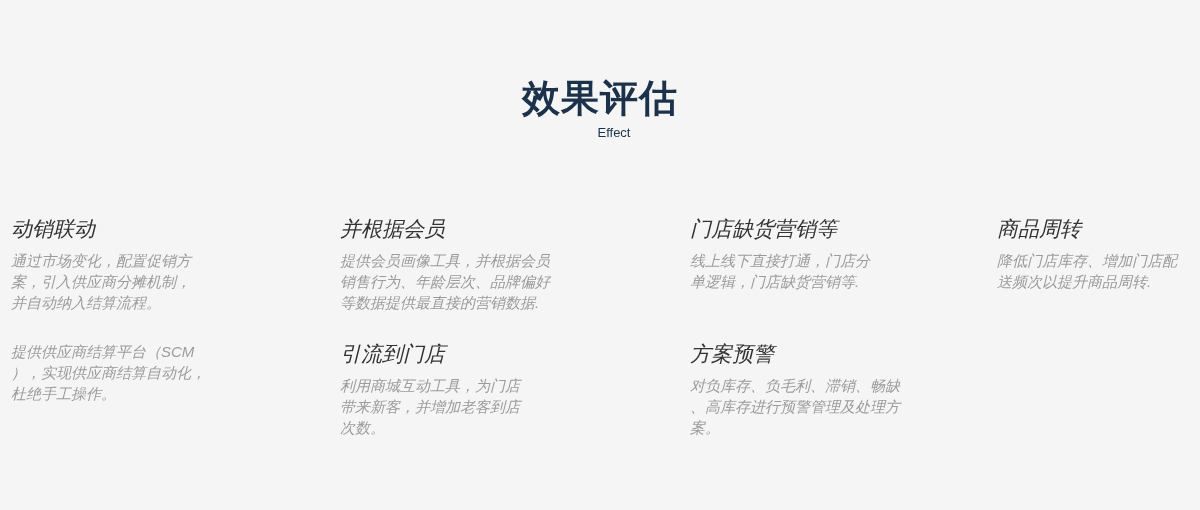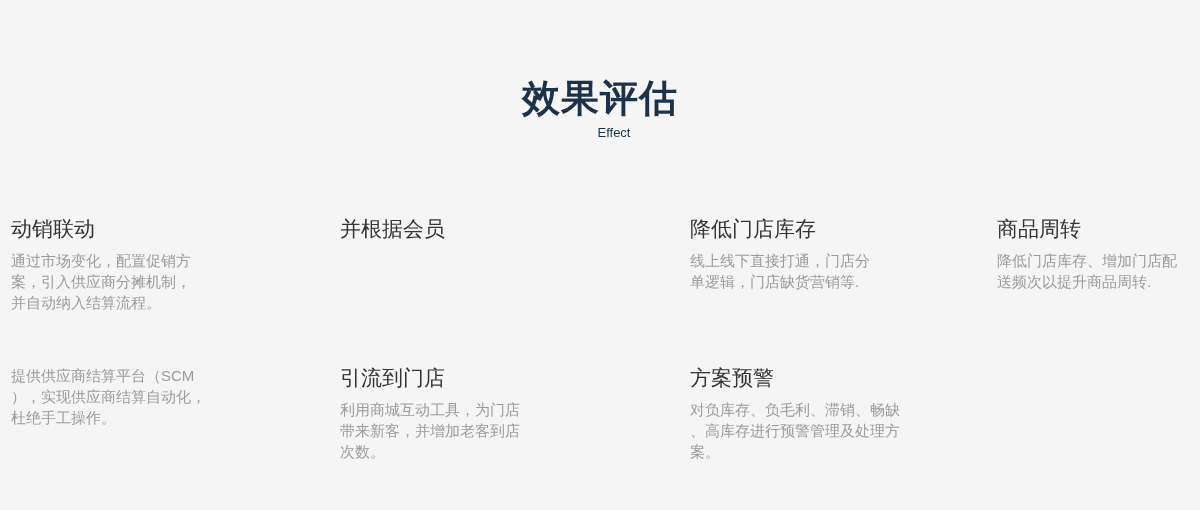--- a/index.html
+++ b/index.html
@@ -38,21 +38,22 @@
     line-height: 15px;
     color: #1b324a;
     padding-left: 28px;
   }
   .cards {
     position: absolute;
     left: 11px;
     top: 193px;
     display: grid;
     grid-template-columns: 329px 350px 307px 200px;
-    row-gap: 52px;
+    row-gap: 28px;
+    font-style: italic;
   }
   .feature-card { }
   .feature-title {
     margin: 0 0 8px 0;
     font-size: 21px;
     line-height: 26px;
     font-weight: 400;
     color: #333333;
   }
   .feature-desc {
@@ -78,24 +79,27 @@
 
     <div class="feature-card">
       <h3 class="feature-title">动销联动</h3>
       <p class="feature-desc">通过市场变化，配置促销方
 案，引入供应商分摊机制，
 并自动纳入结算流程。</p>
     </div>
 
     <div class="feature-card">
       <h3 class="feature-title">并根据会员</h3>
+      <p class="feature-desc">提供会员画像工具，并根据会员
+销售行为、年龄层次、品牌偏好
+等数据提供最直接的营销数据.</p>
     </div>
 
     <div class="feature-card">
-      <h3 class="feature-title">降低门店库存</h3>
+      <h3 class="feature-title">门店缺货营销等</h3>
       <p class="feature-desc">线上线下直接打通，门店分
 单逻辑，门店缺货营销等.</p>
     </div>
 
     <div class="feature-card">
       <h3 class="feature-title">商品周转</h3>
       <p class="feature-desc">降低门店库存、增加门店配
 送频次以提升商品周转.</p>
     </div>
 

